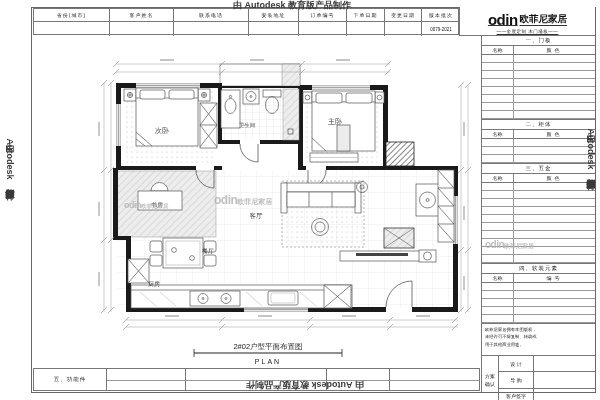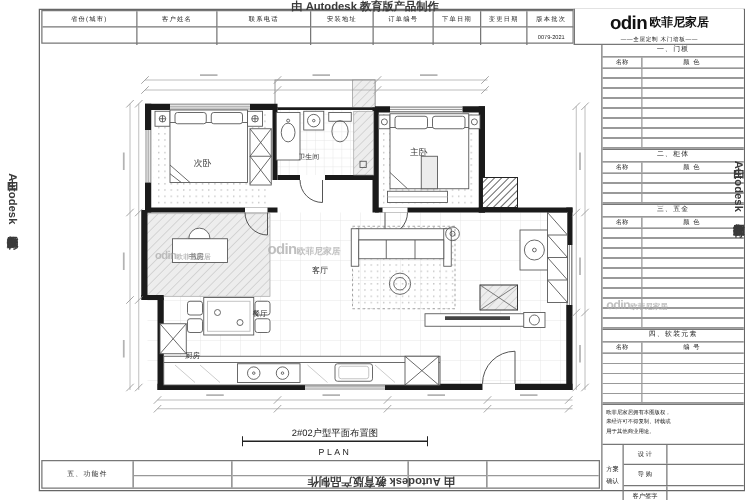--- a/index.html
+++ b/index.html
@@ -13,21 +13,21 @@
   .header-table{position:absolute;left:33px;top:8px;width:426px;height:27px;display:grid;
     grid-template-columns:76px 64px 75px 50px 48px 38px 37px 38px;grid-template-rows:13px 14px;
     border:1px solid #777;box-sizing:border-box;background:#fff;}
   .header-table>div{border-right:1px solid #777;border-bottom:1px solid #777;
     display:flex;align-items:center;justify-content:center;font-size:5px;letter-spacing:1px;color:#222;}
   .header-table>div:nth-child(8n){border-right:none;}
   .header-table>div:nth-child(n+9){border-bottom:none;font-size:4.5px;letter-spacing:0;}
 
   
   .logo{position:absolute;left:459px;top:7px;width:136px;height:29px;border-left:1px solid #777;
-    border-bottom:1px solid #777;box-sizing:border-box;text-align:center;padding-top:3px;background:#fff;}
+    border-bottom:1px solid #777;box-sizing:border-box;text-align:center;padding-top:3px;background:#fff;text-decoration:underline;}
   .logo .brand{font-weight:800;font-size:15px;letter-spacing:-.5px;color:#111;vertical-align:middle;}
   .logo .company{font-weight:700;font-size:9.5px;color:#111;vertical-align:middle;margin-left:2px;}
   .logo .tagline{font-size:4.5px;letter-spacing:.5px;color:#222;margin-top:1px;}
 
   
   .sidebar{position:absolute;left:481px;top:36px;width:114px;height:356px;border-left:1px solid #777;
     box-sizing:border-box;background:#fff;}
   .sb-title{height:9px;line-height:9px;border-bottom:1px solid #777;text-align:center;
     font-size:5.5px;letter-spacing:1px;color:#222;}
   .sb-cols{height:8px;border-bottom:1px solid #777;display:flex;font-size:5px;color:#222;}

